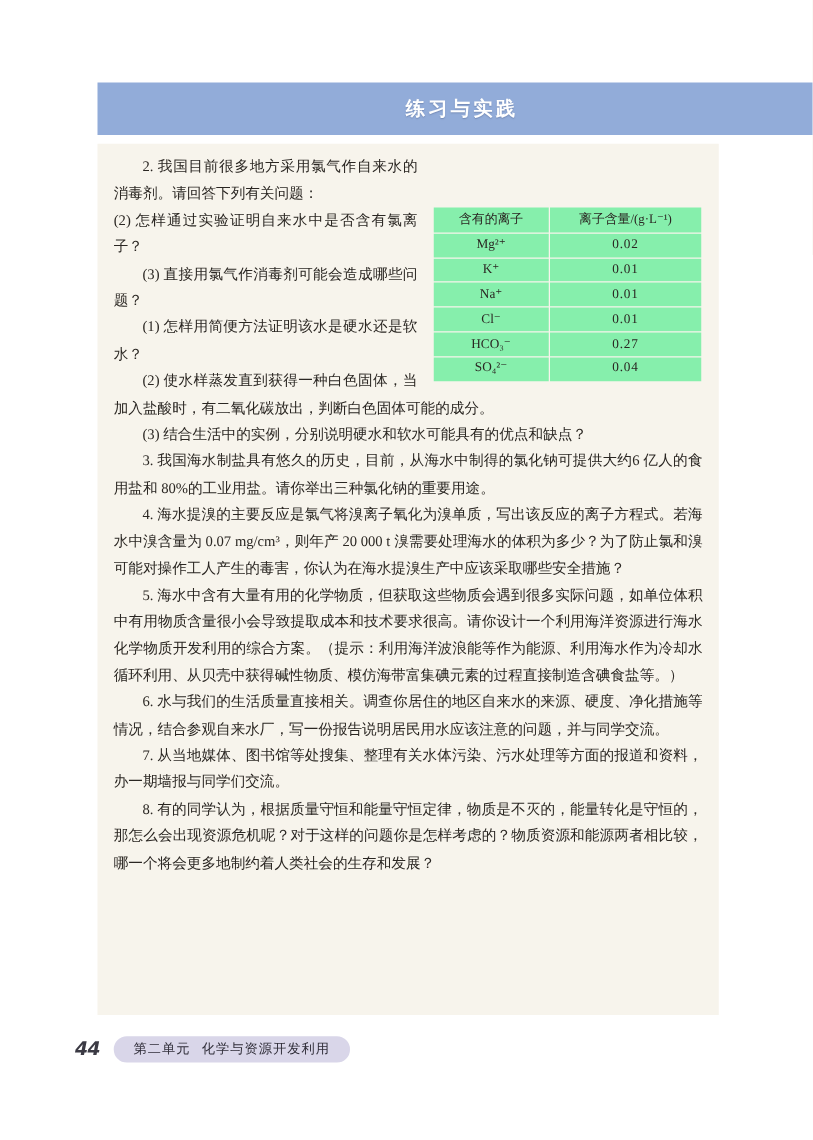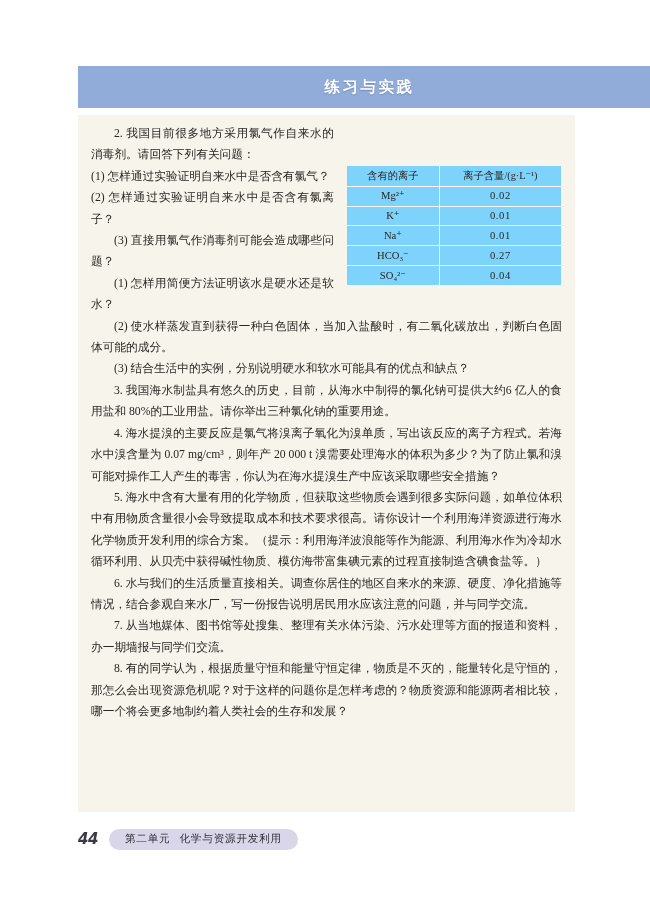--- a/index.html
+++ b/index.html
@@ -91,42 +91,42 @@
   table.ion-table {
     border-collapse: separate;
     border-spacing: 1.6px;
     width: 216px;
     background: #f7f4ec;
     font-size: 10.6px;
     line-height: 1.1;
   }
   table.ion-table td,
   table.ion-table th {
-    background: #7dd3fc;
+    background: #86efac;
     text-align: center;
     padding: 3.6px 2px;
     font-weight: normal;
     color: #2a2622;
     white-space: nowrap;
   }
   table.ion-table th {
     font-size: 10.3px;
     padding: 4.2px 2px;
   }
   .col-a { width: 90px; }
   .col-b { width: 120px; margin-top: 16px; }
   .num {
     font-family: "Liberation Serif", serif;
     letter-spacing: 0.6px;
   }
 
   
   .footer {
     position: absolute;
-    left: 78px;
+    left: 60px;
     top: 826px;
     width: 497px;
     height: 26px;
     display: flex;
     align-items: center;
   }
   .pagenum {
     font-family: "DejaVu Sans", sans-serif;
     font-size: 15px;
     font-weight: bold;
@@ -175,33 +175,36 @@
             </tr>
             <tr>
               <td>K⁺</td>
               <td class="num">0.01</td>
             </tr>
             <tr>
               <td>Na⁺</td>
               <td class="num">0.01</td>
             </tr>
             <tr>
+              <td>Cl⁻</td>
+              <td class="num">0.01</td>
+            </tr>
+            <tr>
               <td>HCO₃⁻</td>
               <td class="num">0.27</td>
             </tr>
             <tr>
               <td>SO₄²⁻</td>
               <td class="num">0.04</td>
             </tr>
           </tbody>
         </table>
       </div>
 
       <p class="p ind">2. 我国目前很多地方采用氯气作自来水的消毒剂。请回答下列有关问题：</p>
-      <p class="p noind">(1) 怎样通过实验证明自来水中是否含有氯气？</p>
       <p class="p noind">(2) 怎样通过实验证明自来水中是否含有氯离子？</p>
       <p class="p ind">(3) 直接用氯气作消毒剂可能会造成哪些问题？</p>
       <p class="p ind">(1) 怎样用简便方法证明该水是硬水还是软水？</p>
       <p class="p ind">(2) 使水样蒸发直到获得一种白色固体，当加入盐酸时，有二氧化碳放出，判断白色固体可能的成分。</p>
       <p class="p ind">(3) 结合生活中的实例，分别说明硬水和软水可能具有的优点和缺点？</p>
       <p class="p ind">3. 我国海水制盐具有悠久的历史，目前，从海水中制得的氯化钠可提供大约6 亿人的食用盐和 80%的工业用盐。请你举出三种氯化钠的重要用途。</p>
       <p class="p ind">4. 海水提溴的主要反应是氯气将溴离子氧化为溴单质，写出该反应的离子方程式。若海水中溴含量为 0.07 mg/cm³，则年产 20 000 t 溴需要处理海水的体积为多少？为了防止氯和溴可能对操作工人产生的毒害，你认为在海水提溴生产中应该采取哪些安全措施？</p>
       <p class="p ind">5. 海水中含有大量有用的化学物质，但获取这些物质会遇到很多实际问题，如单位体积中有用物质含量很小会导致提取成本和技术要求很高。请你设计一个利用海洋资源进行海水化学物质开发利用的综合方案。（提示：利用海洋波浪能等作为能源、利用海水作为冷却水循环利用、从贝壳中获得碱性物质、模仿海带富集碘元素的过程直接制造含碘食盐等。）</p>
       <p class="p ind">6. 水与我们的生活质量直接相关。调查你居住的地区自来水的来源、硬度、净化措施等情况，结合参观自来水厂，写一份报告说明居民用水应该注意的问题，并与同学交流。</p>
       <p class="p ind">7. 从当地媒体、图书馆等处搜集、整理有关水体污染、污水处理等方面的报道和资料，办一期墙报与同学们交流。</p>

